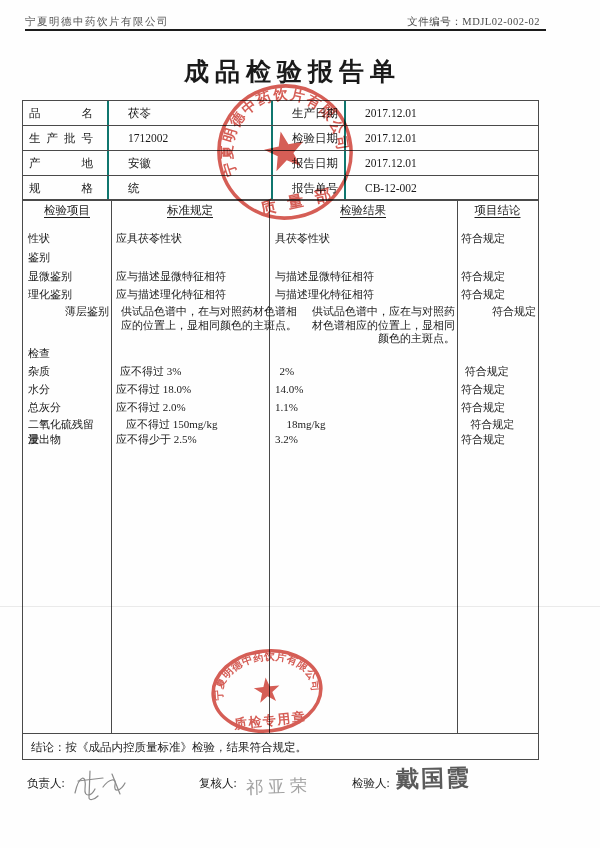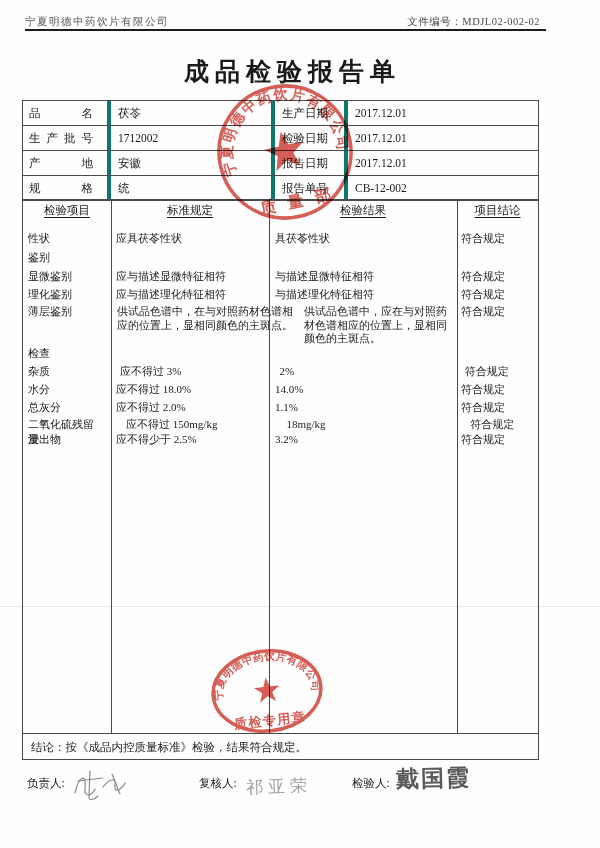--- a/index.html
+++ b/index.html
@@ -12,21 +12,21 @@
   
   .co-name{left:25px;top:15px;font-size:10.5px;letter-spacing:1.5px;color:#2a2a2a;opacity:.8;}
   .doc-no{right:60px;top:15px;font-size:10.5px;color:#2a2a2a;opacity:.85;letter-spacing:.5px;}
   .header-rule{left:25px;top:29px;width:521px;height:2px;background:#1c1c1c;}
   
   .title{left:0;top:55px;width:585px;text-align:center;font-size:25px;font-weight:bold;letter-spacing:6px;}
   
   .itable{left:22px;top:100px;width:515px;border:1.5px solid #4a4a4a;background:transparent;}
   .irow{display:grid;grid-template-columns:84px 164px 73px 194px;height:24px;line-height:24px;font-size:11.5px;}
   .irow + .irow{border-top:1px solid #4a4a4a;}
-  .icell{box-sizing:border-box;border-left:4px solid #0f766e;padding-left:7px;white-space:nowrap;overflow:hidden;}
+  .icell{box-sizing:border-box;border-left:2px solid #0f766e;padding-left:19px;white-space:nowrap;overflow:hidden;}
   .icell:first-child{border-left:none;}
   .ilabel{padding-left:6px;padding-right:14px;text-align:justify;text-align-last:justify;}
   
   .mtable{left:22px;top:199px;width:515px;height:559px;border:1.5px solid #4a4a4a;font-size:11px;}
   .vline{position:absolute;top:0;width:1px;height:533px;background:#4a4a4a;}
   .mhead{position:absolute;top:3px;left:0;display:flex;width:515px;}
   .mhead .hc{box-sizing:border-box;text-align:center;font-size:11.5px;text-decoration:underline;text-underline-offset:3px;}
   .body-rows{position:absolute;top:31px;left:0;width:515px;}
   .brow{display:flex;align-items:flex-start;}
   .cell{box-sizing:border-box;line-height:15px;padding-right:2px;word-break:break-all;}
@@ -110,21 +110,21 @@
       <div class="cell c2">应与描述显微特征相符</div>
       <div class="cell c3">与描述显微特征相符</div>
       <div class="cell c4">符合规定</div>
     </div>
     <div class="brow" style="height:18px;">
       <div class="cell c1">理化鉴别</div>
       <div class="cell c2">应与描述理化特征相符</div>
       <div class="cell c3">与描述理化特征相符</div>
       <div class="cell c4">符合规定</div>
     </div>
-    <div class="brow r-tall" style="height:41px;">
+    <div class="brow r-tall" style="height:41px;text-align:right;">
       <div class="cell c1">薄层鉴别</div>
       <div class="cell c3">供试品色谱中，在与对照药材色谱相应的位置上，显相同颜色的主斑点。</div>
       <div class="cell c2">供试品色谱中，应在与对照药材色谱相应的位置上，显相同颜色的主斑点。</div>
       <div class="cell c4">符合规定</div>
     </div>
     <div class="brow" style="height:18px;">
       <div class="cell c1">检查</div>
       <div class="cell c2"></div>
       <div class="cell c3"></div>
       <div class="cell c4"></div>

